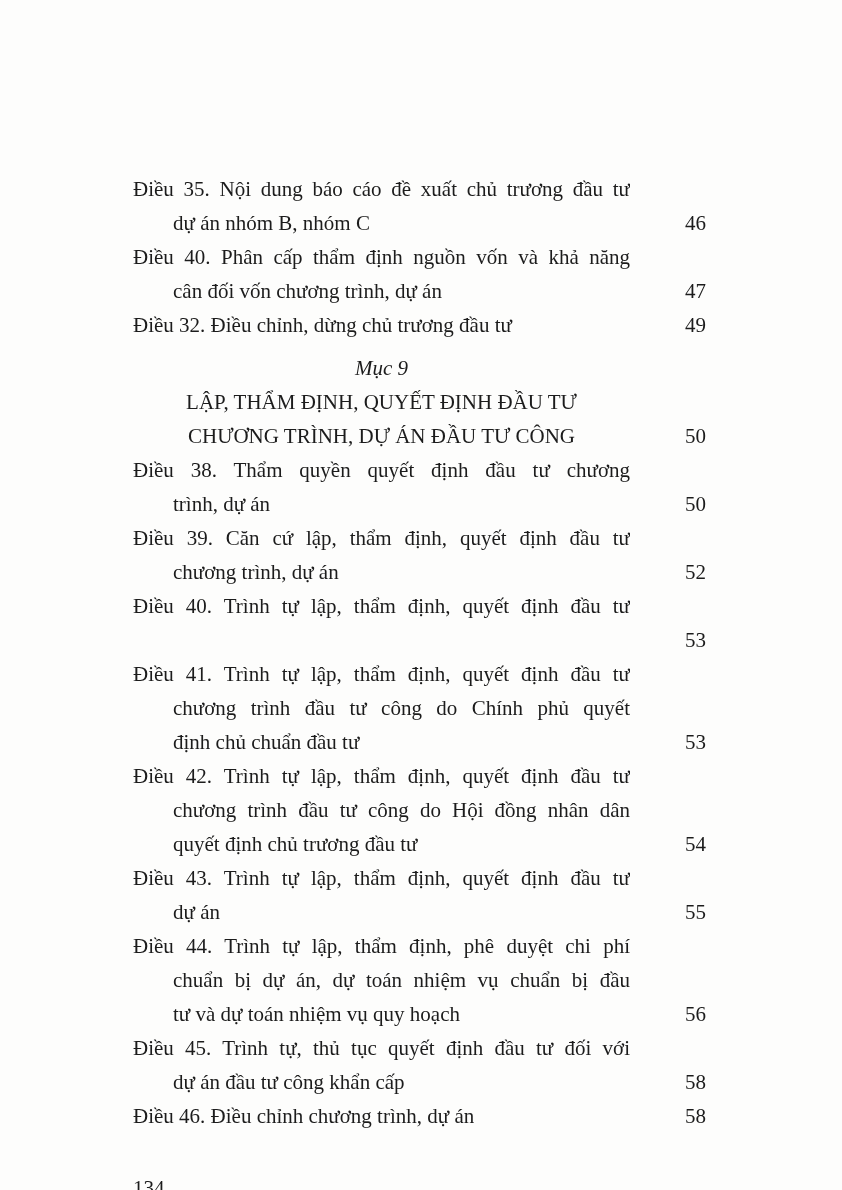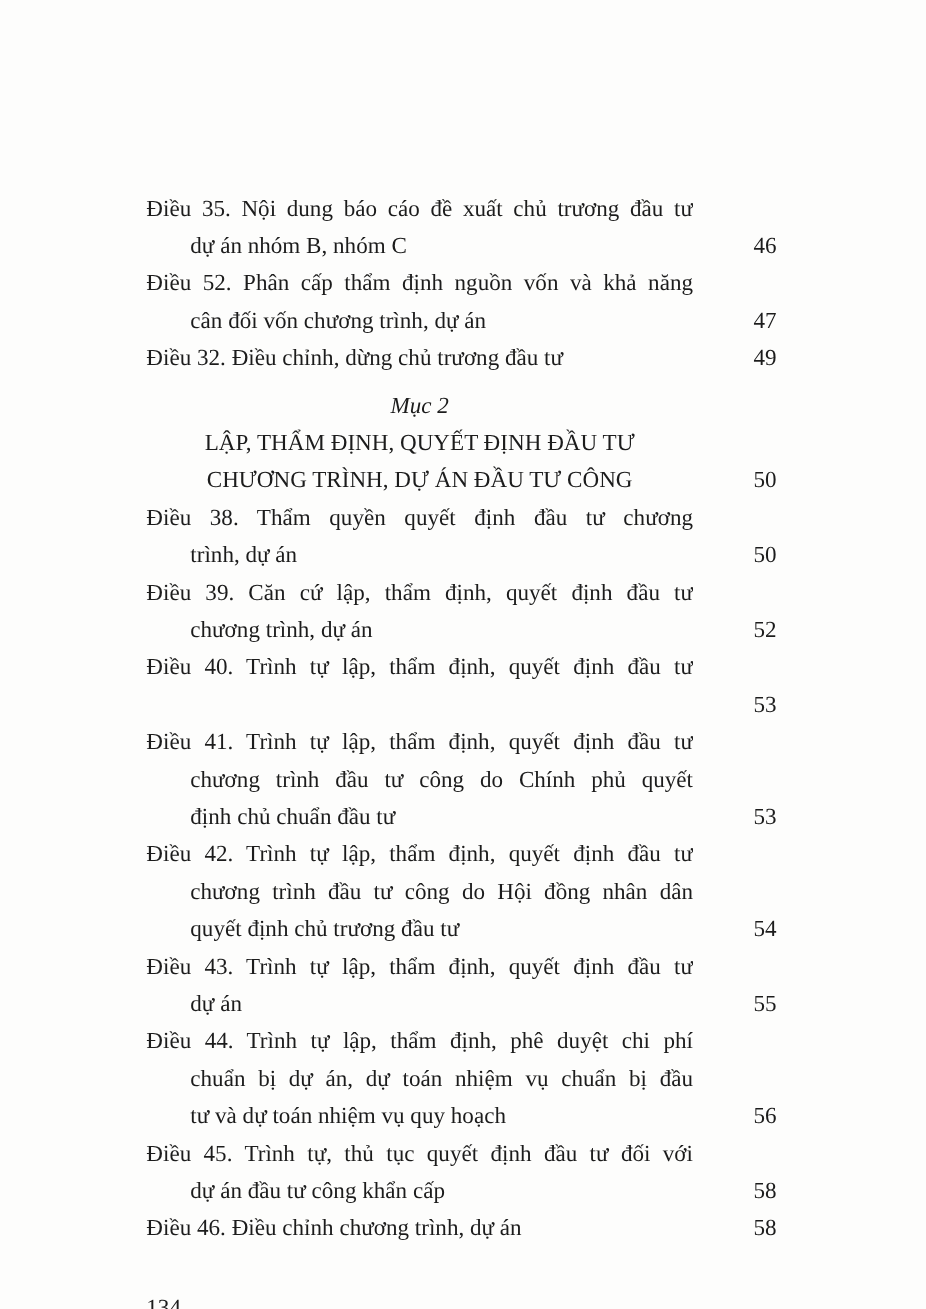--- a/index.html
+++ b/index.html
@@ -75,36 +75,36 @@
         <div class="row justify">
           <span class="text">Điều 35. Nội dung báo cáo đề xuất chủ trương đầu tư</span>
         </div>
         <div class="row cont">
           <span class="text">dự án nhóm B, nhóm C</span>
           <span class="pagenum">46</span>
         </div>
       </div>
       <div>
         <div class="row justify">
-          <span class="text">Điều 52. Phân cấp thẩm định nguồn vốn và khả năng</span>
+          <span class="text">Điều 40. Phân cấp thẩm định nguồn vốn và khả năng</span>
         </div>
         <div class="row cont">
           <span class="text">cân đối vốn chương trình, dự án</span>
           <span class="pagenum">47</span>
         </div>
       </div>
       <div>
         <div class="row">
           <span class="text">Điều 32. Điều chỉnh, dừng chủ trương đầu tư</span>
           <span class="pagenum">49</span>
         </div>
       </div>
       <div class="section-block">
         <div class="row kicker">
-          <span class="text">Mục 2</span>
+          <span class="text">Mục 9</span>
         </div>
         <div class="row">
           <span class="text">LẬP, THẨM ĐỊNH, QUYẾT ĐỊNH ĐẦU TƯ</span>
         </div>
         <div class="row">
           <span class="text">CHƯƠNG TRÌNH, DỰ ÁN ĐẦU TƯ CÔNG</span>
           <span class="pagenum">50</span>
         </div>
       </div>
       <div>

